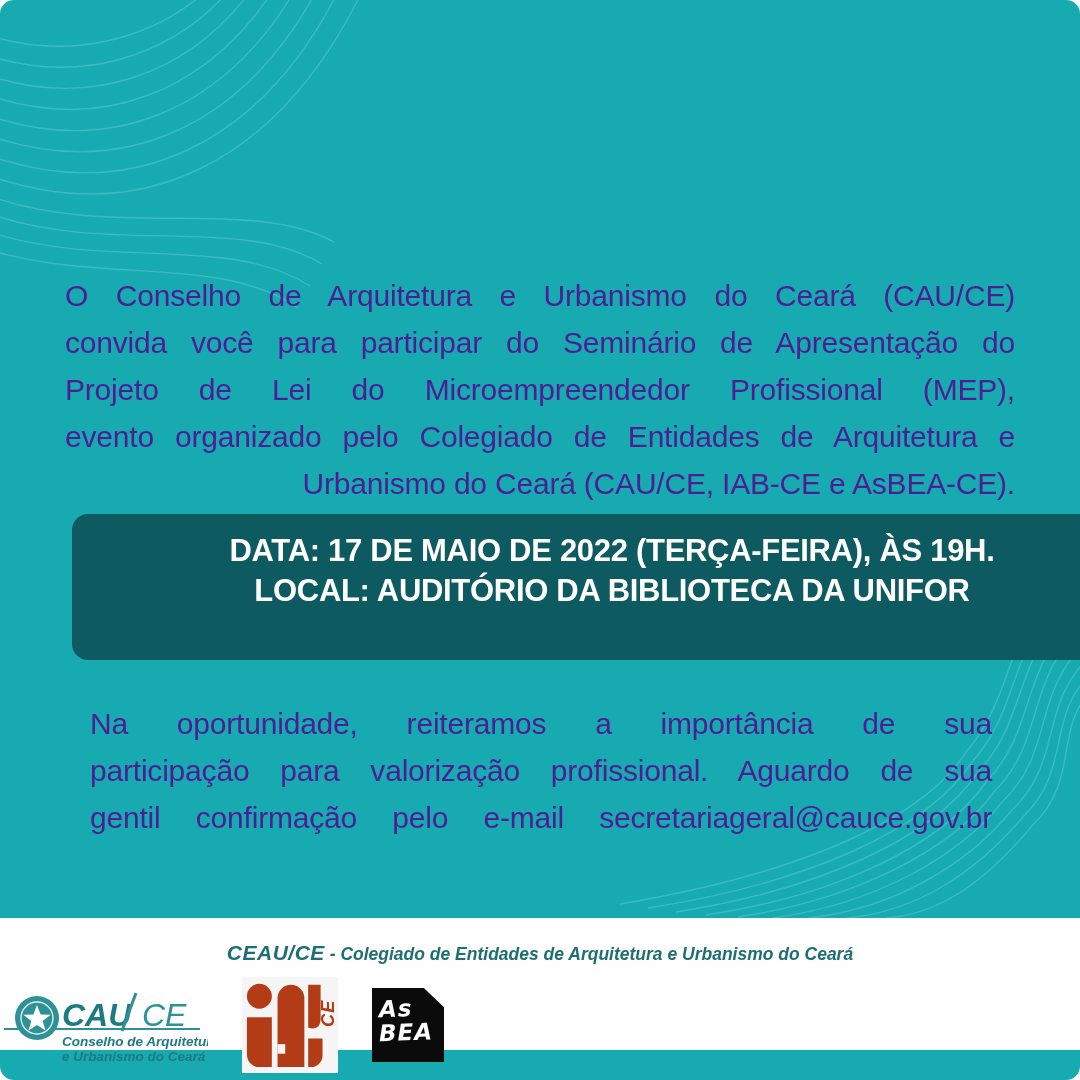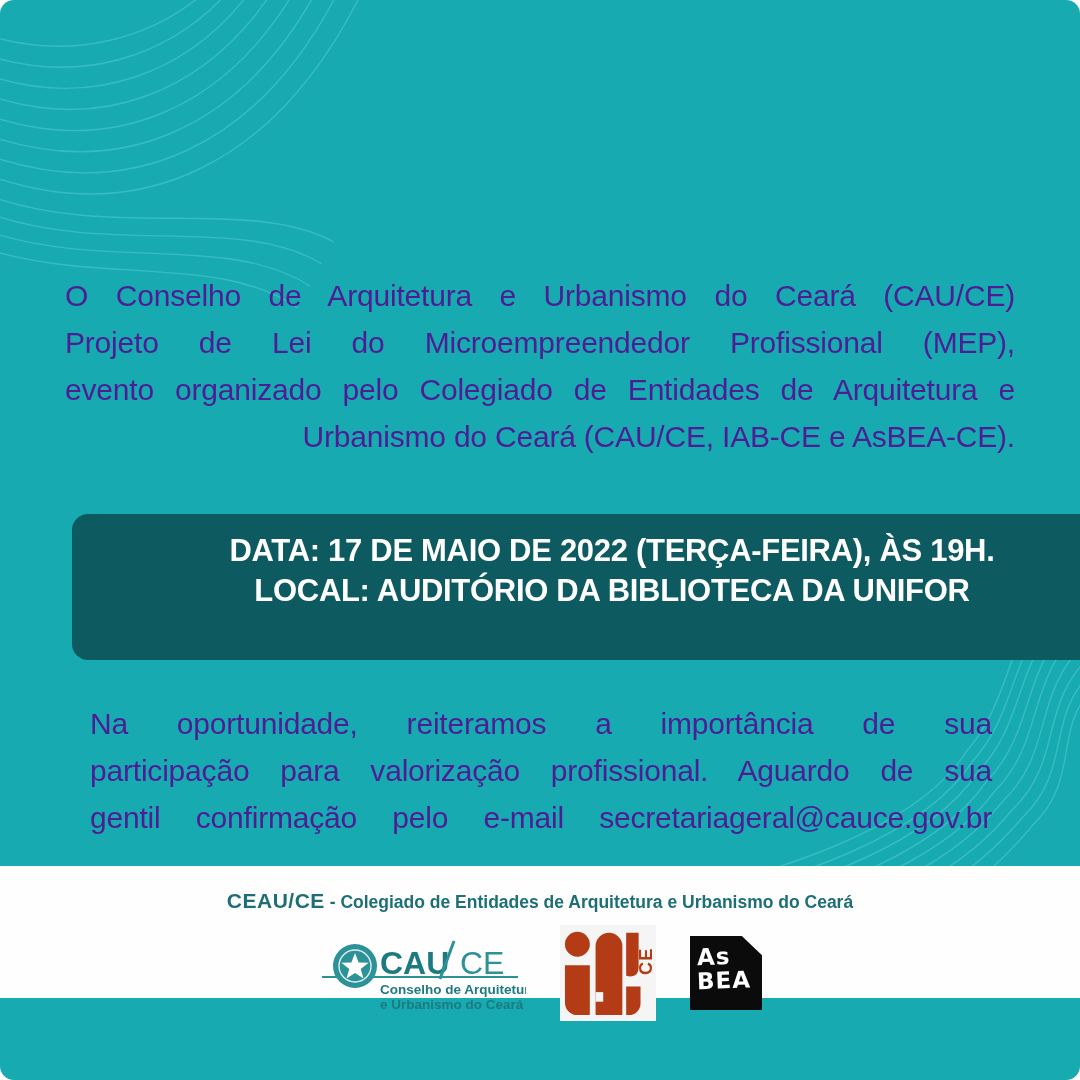--- a/index.html
+++ b/index.html
@@ -27,28 +27,28 @@
   .event-box{
     position:absolute;left:72px;top:514px;width:1080px;height:146px;
     background:#0d5a60;border-radius:16px;box-sizing:border-box;
     padding-top:17px;color:#ffffff;text-align:center;
   }
   .event-box div{
     font-weight:700;font-size:31px;line-height:40px;letter-spacing:-.3px;
   }
 
   .footer{
-    position:absolute;left:0;top:866px;width:1080px;height:132px;background:#fefefe;
+    position:absolute;left:0;top:918px;width:1080px;height:132px;background:#fefefe;font-style:italic;
   }
   .org-line{
     margin-top:23px;text-align:center;color:#1d6f75;font-size:17.5px;font-weight:600;
   }
   .org-line .abbr{font-size:21px;font-weight:800;letter-spacing:.5px;}
   .logos{
-    margin-top:12px;display:flex;justify-content:center;align-items:center;gap:34px;
+    margin-top:12px;display:flex;align-items:center;gap:34px;
   }
   .iab-wrap{
     background:#f5f5f5;width:96px;height:96px;display:flex;align-items:center;justify-content:center;
   }
   .asbea{
     width:72px;height:74px;background:#0b0b0b;color:#ffffff;
     clip-path:polygon(0 0,72% 0,100% 26%,100% 100%,0 100%);
     font-family:"DejaVu Sans",sans-serif;font-weight:700;
     font-size:23px;line-height:24px;padding:8px 0 0 7px;box-sizing:border-box;
     letter-spacing:1px;transform:rotate(0.001deg);
@@ -84,20 +84,21 @@
       <path d="M 1090 638 C 1030 692, 1056 750, 1003 801 C 958 858, 872 905, 772 918"></path>
       <path d="M 1090 656 C 1038 706, 1064 760, 1012 810 C 968 864, 894 909, 808 918"></path>
       <path d="M 1090 674 C 1046 718, 1072 770, 1022 818 C 978 870, 918 912, 846 918"></path>
       <path d="M 1090 692 C 1054 730, 1080 780, 1032 826 C 990 876, 944 914, 886 918"></path>
     </g>
   </svg>
 
 
   <div class="para p1">
     <div class="jline">O Conselho de Arquitetura e Urbanismo do Ceará (CAU/CE)</div>
+    <div class="jline">convida você para participar do Seminário de Apresentação do</div>
     <div class="jline">Projeto de Lei do Microempreendedor Profissional (MEP),</div>
     <div class="jline">evento organizado pelo Colegiado de Entidades de Arquitetura e</div>
     <div class="lline">Urbanismo do Ceará (CAU/CE, IAB-CE e AsBEA-CE).</div>
   </div>
 
   <div class="event-box">
     <div>DATA: 17 DE MAIO DE 2022 (TERÇA-FEIRA), ÀS 19H.</div>
     <div>LOCAL: AUDITÓRIO DA BIBLIOTECA DA UNIFOR</div>
   </div>
 

